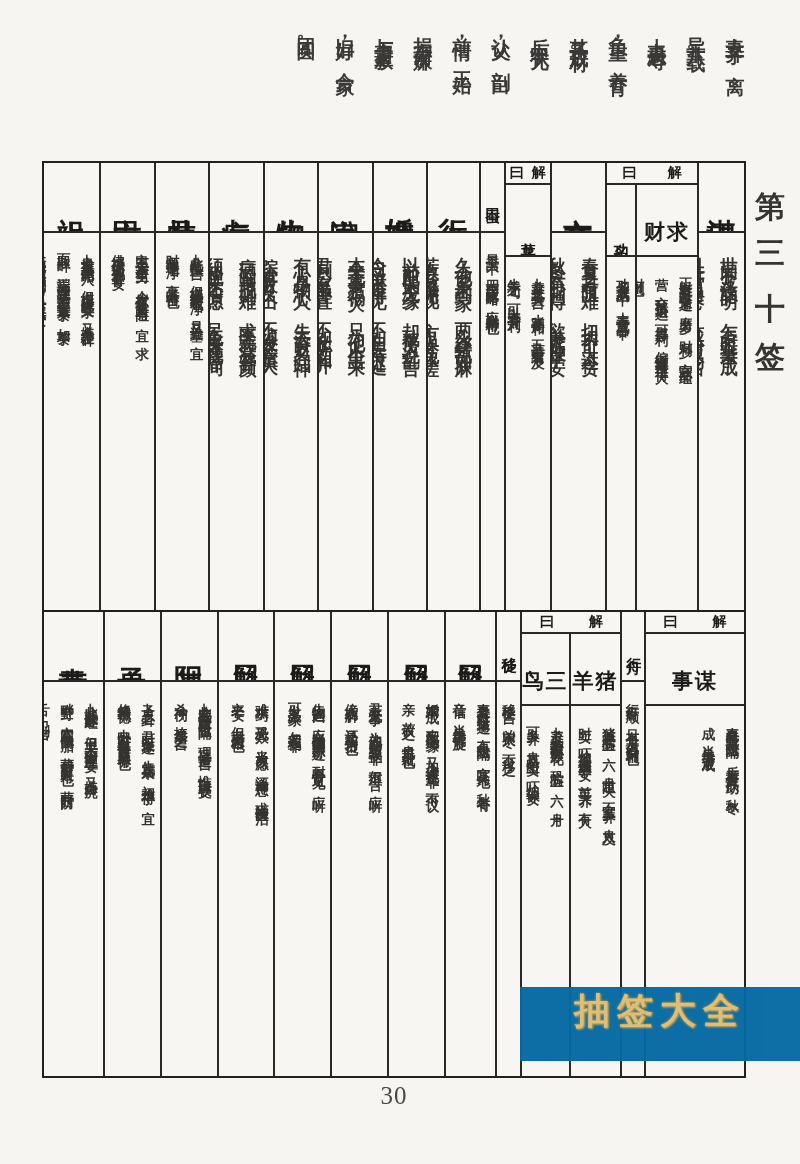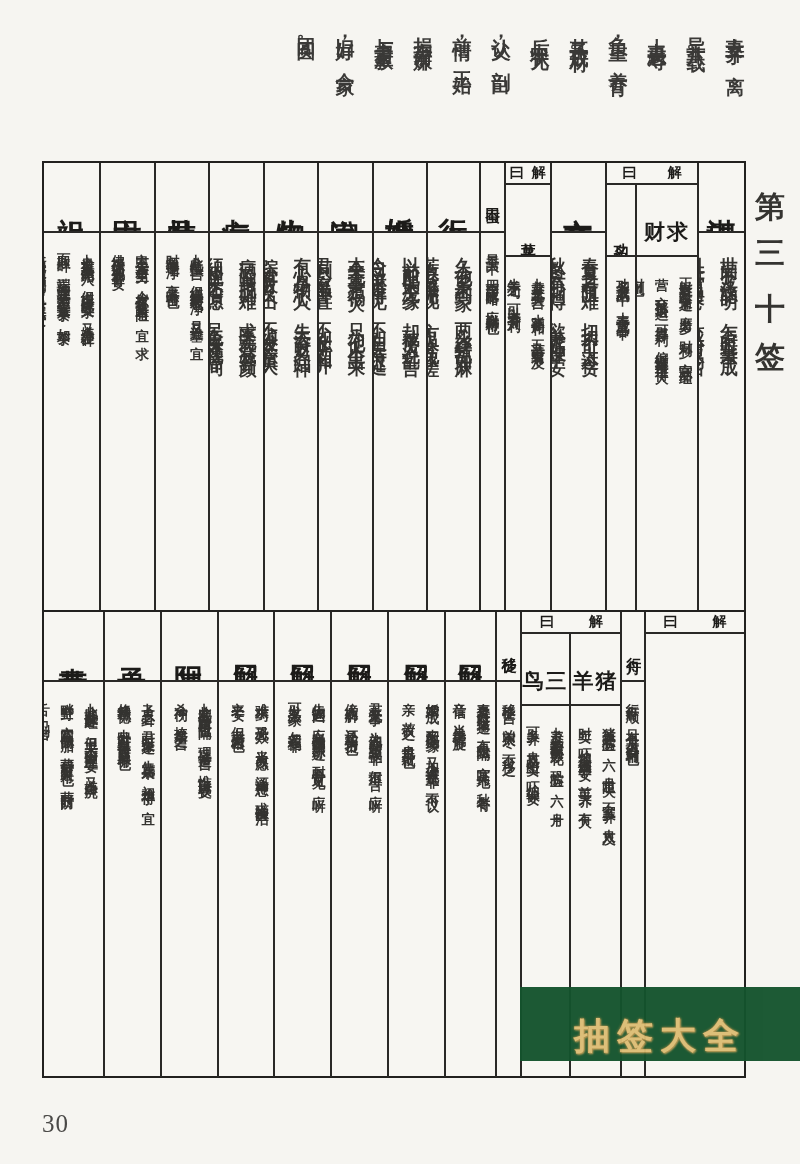--- a/index.html
+++ b/index.html
@@ -62,33 +62,33 @@
   .cell{
     flex:1;min-height:0;writing-mode:vertical-rl;
     padding:10px 3px 4px 1px;overflow:hidden;color:#343330;
   }
   .t-lg .vline{font-size:17.5px;letter-spacing:6px;margin-left:9px;font-weight:600;}
   .t-sm .vline{font-size:13.5px;letter-spacing:2.5px;margin-left:6px;font-weight:600;}
 
   
   .wm{
     position:absolute;left:520px;top:987px;width:280px;height:74px;
-    background:#14532d;opacity:0.96;
-    display:flex;align-items:flex-end;justify-content:center;
+    background:#0369a1;opacity:0.96;
+    display:flex;align-items:flex-start;justify-content:center;
   }
   .wm-text{
     font-size:36px;font-weight:700;letter-spacing:7px;
     color:#dcbd75;
     text-shadow:0 0 1px #a5823c,0 0 3px #b69149,1px 1px 2px #c9a65c;
   }
 
   
   .pageno{
-    position:absolute;top:1082px;left:42px;width:704px;text-align:left;
-    font-size:25px;color:#4a4947;letter-spacing:1px;font-weight:500;margin-top:28px;
+    position:absolute;top:1082px;left:42px;width:704px;text-align:center;
+    font-size:25px;color:#4a4947;letter-spacing:1px;font-weight:500;
   }
 </style>
 </head>
 <body>
 
 <div class="page">
 
   <div class="story">
       <div class="vline">妻弃子，离</div>
       <div class="vline">异十八载。</div>
@@ -251,20 +251,29 @@
           </div>
         </div>
       </div>
     <div class="sect sect-bottom" id="sect-bottom">
         <div class="group" style="flex: 100 0 0px;">
           <div class="band">
             <span>解</span>
             <span>曰</span>
           </div>
           <div class="gcols">
+            <div class="col" style="flex: 50 0 0px;">
+              <div class="hdr">
+                <span class="hs-h">事谋</span>
+              </div>
+              <div class="cell t-sm">
+                <div class="vline">春夏时乖有小人阻隔　后来有贵人扶助　秋冬</div>
+                <div class="vline">成　肖牛羊者定成</div>
+              </div>
+            </div>
           </div>
         </div>
         <div class="col" style="flex: 22 0 0px;">
           <div class="hdr">
             <span class="hs-sm">行舟</span>
           </div>
           <div class="cell t-sm">
             <div class="vline">行舟不顺　只有十月大吉得财利也</div>
           </div>
         </div>

